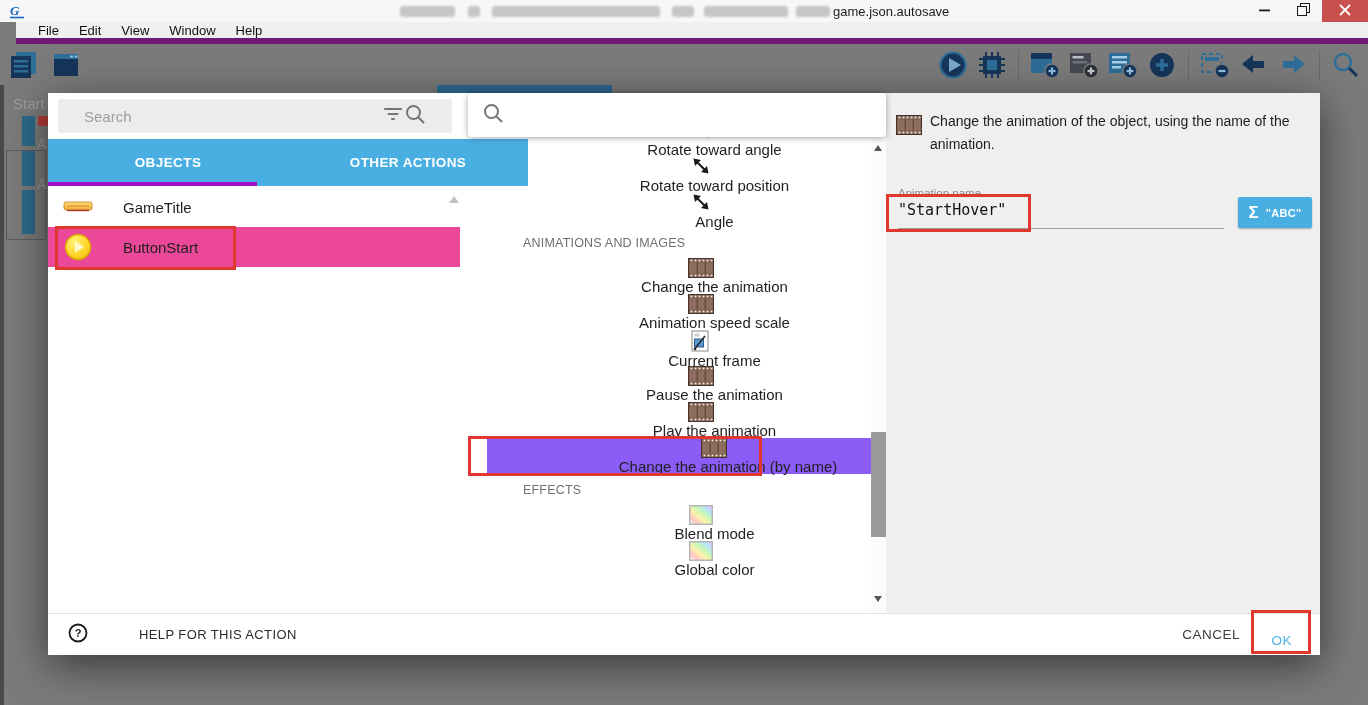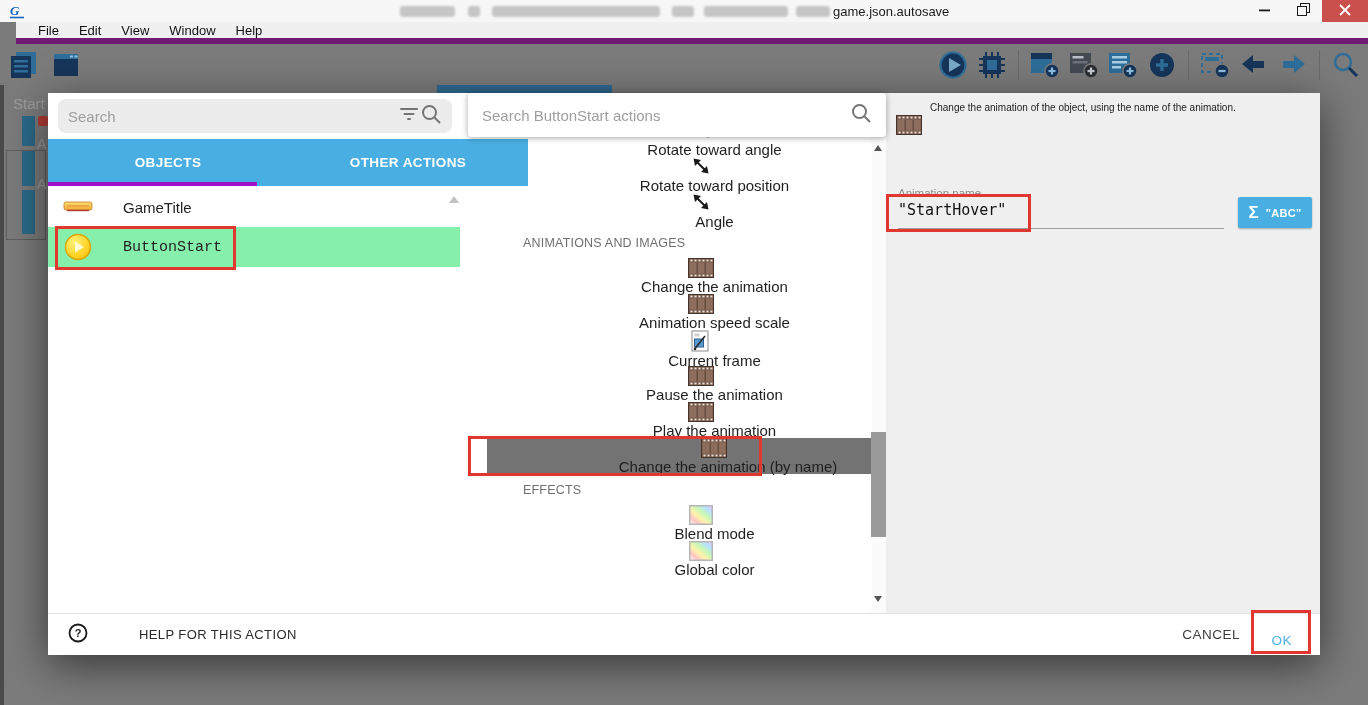--- a/index.html
+++ b/index.html
@@ -31,52 +31,52 @@
   #bg-left-strip { position:absolute; left:0; top:41px; width:4px; height:620px; background:#4a4a4a; }
   .bg-teal-bar { position:absolute; left:22px; width:13px; background:#2c6a8a; }
   #bg-outline { position:absolute; left:6px; top:106px; width:40px; height:90px; border:1px solid #5e5e5e; }
   #bg-red-glyph { position:absolute; left:38px; top:72px; width:10px; height:10px; background:#b23b35; border-radius:2px; }
   .bg-letter { position:absolute; left:37px; font-size:14px; color:#989898; }
 
   
   #dialog { position:absolute; left:48px; top:93px; width:1272px; height:562px; background:#fff; box-shadow:0 10px 40px rgba(0,0,0,.55); z-index:5; }
 
   
-  #search-field-left { position:absolute; left:10px; top:6px; width:394px; height:34px; background:#ececec; border-radius:8px; display:flex; align-items:center; padding:0 10px; }
+  #search-field-left { position:absolute; left:10px; top:6px; width:394px; height:34px; background:#ececec; border-radius:3px; display:flex; align-items:center; padding:0 26px; }
   #search-field-left input { flex:1; border:none; background:transparent; outline:none; font-size:15px; font-family:"Liberation Sans",sans-serif; color:#333; }
   #search-field-left input::placeholder { color:#9e9e9e; }
   #tabs { position:absolute; left:0; top:46px; width:480px; height:47px; background:#49aee2; display:flex; }
   .tab { flex:1; display:flex; align-items:center; justify-content:center; color:#fff; font-size:13.5px; font-weight:bold; letter-spacing:.4px; }
   #tab-underline { position:absolute; left:0; top:89px; width:209px; height:4px; background:#a012c8; }
   #objects-list { position:absolute; left:0; top:94px; width:412px; }
   .obj-row { height:40px; display:flex; align-items:center; padding-left:15px; font-size:15px; color:#1f1f1f; }
   .obj-row .icn { width:30px; display:flex; justify-content:center; align-items:center; }
   .obj-row .lbl { margin-left:30px; }
-  .obj-row.selected { background:#86efac;font-family:Liberation Mono, monospace; }
+  .obj-row.selected { background:#ec4899; }
   #left-scroll-up { position:absolute; left:401px; top:103px; width:0; height:0; border-left:5px solid transparent; border-right:5px solid transparent; border-bottom:7px solid #c2c2c2; }
 
   
   #actions-card { position:absolute; left:420px; top:0; width:418px; height:44px; background:#fff; border-radius:4px; box-shadow:0 1px 6px rgba(0,0,0,.35); z-index:3; display:flex; align-items:center; padding:0 14px; }
   #actions-card input { flex:1; border:none; background:transparent; outline:none; font-size:15px; font-family:"Liberation Sans",sans-serif; color:#333; }
   #actions-card input::placeholder { color:#9e9e9e; }
   #actions-list { position:absolute; left:412px; top:26px; width:411px; z-index:1; overflow:hidden; }
   .action-row { height:36px; display:flex; align-items:center; padding-left:70px; font-size:15px; color:#1f1f1f;flex-direction:column; }
   .action-row .icn { width:26px; display:flex; justify-content:center; align-items:center; }
   .action-row .lbl { margin-left:28px; white-space:nowrap; }
-  .action-row.selected { background:#737373;margin-left:27px; }
+  .action-row.selected { background:#8b5cf6;margin-left:27px; }
   .section-row { height:31px; display:flex; align-items:center; padding-left:63px; font-size:12.5px; color:#6f6f6f; letter-spacing:.2px; }
   #mid-scrollbar { position:absolute; left:823px; top:0; width:15px; height:520px; background:#fbfbfb; z-index:2; }
   #mid-scroll-up { position:absolute; left:3px; top:52px; width:0; height:0; border-left:4.5px solid transparent; border-right:4.5px solid transparent; border-bottom:6px solid #555; }
   #mid-thumb { position:absolute; left:0; top:339px; width:15px; height:105px; background:#9a9a9a; }
   #mid-scroll-down { position:absolute; left:3px; top:503px; width:0; height:0; border-left:4.5px solid transparent; border-right:4.5px solid transparent; border-top:6px solid #555; }
 
   
   #detail-panel { position:absolute; left:838px; top:0; width:434px; height:520px; background:#efefef; }
   #detail-icon { position:absolute; left:10px; top:22px; }
-  #detail-desc { position:absolute; left:44px; top:7px; width:400px; font-size:10px; line-height:1.62; color:#1c1c1c; }
+  #detail-desc { position:absolute; left:44px; top:17px; width:400px; font-size:14px; line-height:1.62; color:#1c1c1c; }
   #field-label { position:absolute; left:12px; top:94px; font-size:11.5px; color:#8a8a8a; }
   #field-input { position:absolute; left:12px; top:98px; width:326px; height:38px; border:none; border-bottom:1px solid #9e9e9e; background:transparent; outline:none; font-family:"DejaVu Sans Mono",monospace; font-size:15px; color:#111; }
   #expr-btn { position:absolute; left:352px; top:104px; width:74px; height:31px; background:#49aee2; border:none; border-radius:2px; color:#fff; display:flex; align-items:center; justify-content:center; gap:7px; box-shadow:0 1px 2px rgba(0,0,0,.3); }
   #expr-sigma { font-size:17px; font-weight:bold; }
   #expr-label { font-size:11px; font-weight:bold; letter-spacing:.3px; }
 
   
   #footer { position:absolute; left:0; top:520px; width:1272px; height:42px; background:#fff; border-top:1px solid #e2e2e2; display:flex; align-items:center; }
   #help-btn { display:flex; align-items:center; gap:11px; margin-left:20px; }
   #help-label { font-size:13px; color:#2a2a2a; letter-spacing:.4px;margin-left:40px; }
@@ -314,21 +314,20 @@
             <circle cx="14" cy="14" r="12.5" fill="url(#pbg)" stroke="#d9a800" stroke-width="1.5"></circle>
             <polygon points="11,8.5 20,14 11,19.5" fill="#fffbd0"></polygon>
           </svg>
         </span>
         <span class="lbl">ButtonStart</span>
       </div>
     </div>
   <div id="left-scroll-up"></div>
 
   <div id="actions-card">
-    <input type="text" placeholder="Search ButtonStart actions" style="">
     <span class="icn" id="msearch-ic"><svg width="22" height="22" viewBox="0 0 22 22">
           <circle cx="9.5" cy="9.5" r="6.5" fill="none" stroke="#757575" stroke-width="2"></circle>
           <line x1="14.5" y1="14.5" x2="20" y2="20" stroke="#757575" stroke-width="2"></line>
         </svg></span>
   </div>
   <div id="actions-list">
       <div class="action-row">
         <span class="icn">
           <svg width="22" height="22" viewBox="0 0 22 22">
             <line x1="6" y1="6" x2="16" y2="16" stroke="#1a1a1a" stroke-width="2"></line>

